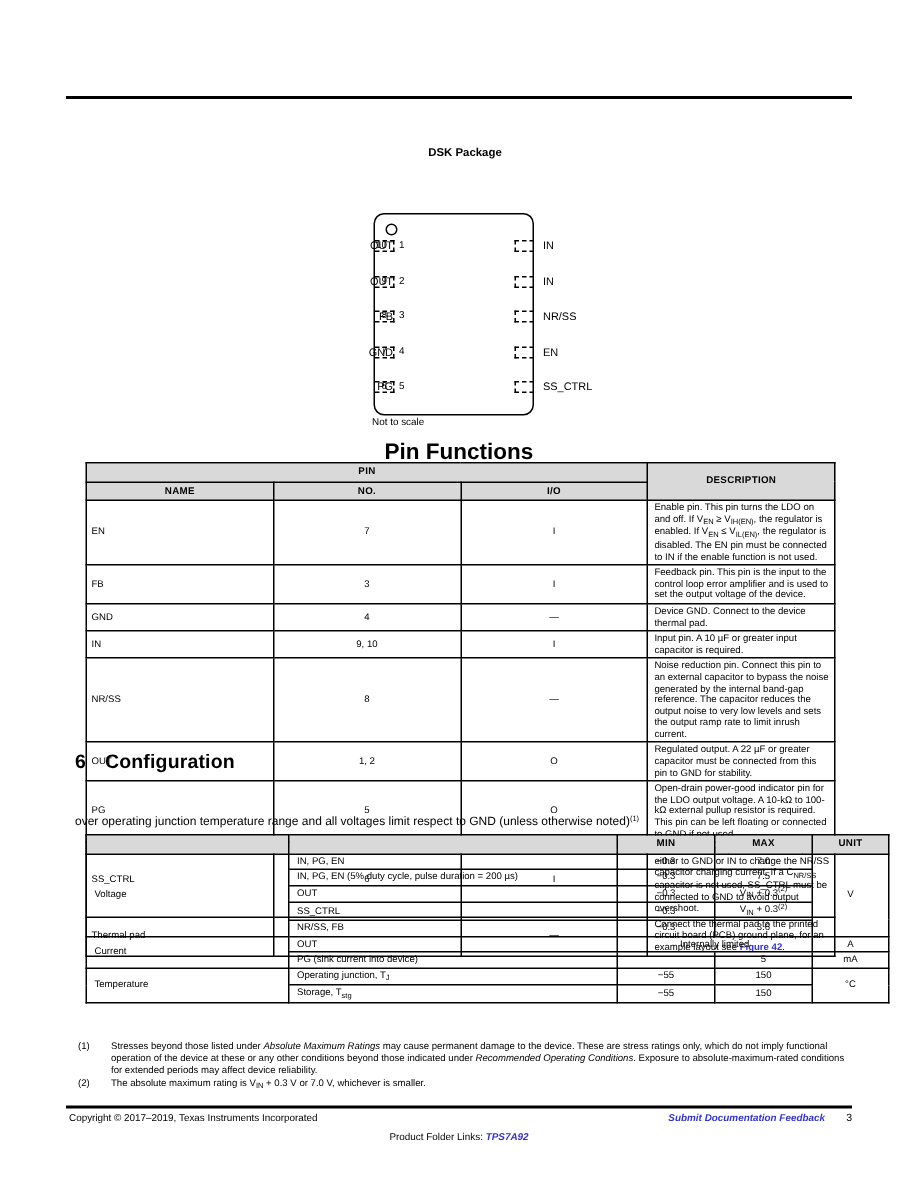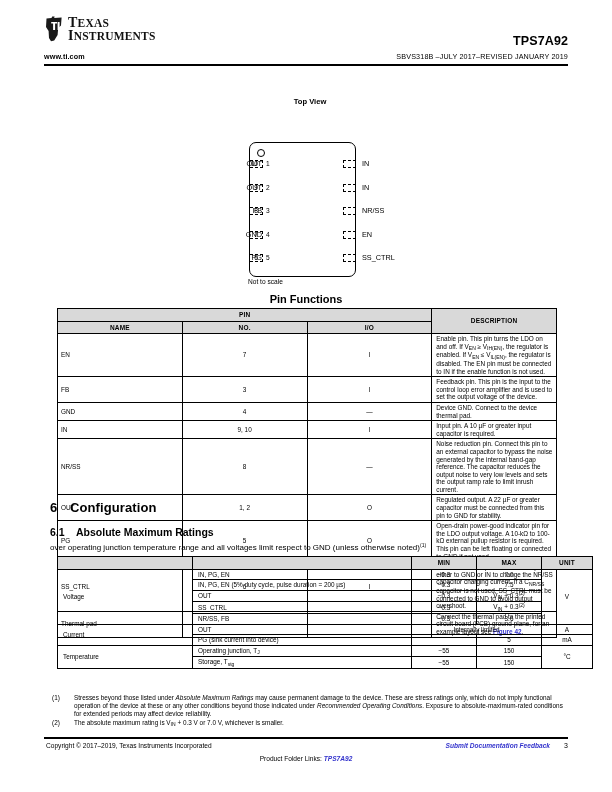--- a/index.html
+++ b/index.html
@@ -206,21 +206,21 @@
   sup { font-size: 5px; vertical-align: baseline; position: relative; top: -2.6px; }
   .lnk { color: #3333cc; text-decoration: none; font-weight: bold; }
   i { font-style: italic; }
 
   
   .pf-title {
     position: absolute;
     left: 50px; top: 293px;
     width: 512px;
     text-align: center;
-    font-size: 11px;
+    font-size: 15px;
     font-weight: bold;
   }
   .pf-table {
     position: absolute;
     left: 57px; top: 308px;
     width: 500px;
   }
   .pf-table .c-name { width: 80px; }
   .pf-table .c-no   { width: 38px; text-align:center; }
   .pf-table .c-io   { width: 20px; text-align:center; }
@@ -287,42 +287,25 @@
     text-align: center;
     font-size: 6.6px;
   }
   .ftr-prod .lnk { font-style: italic; }
 </style>
 </head>
 <body>
 
 <div class="page">
 
-  <div class="hdr">
-    <div class="ti-logo">
-      <svg class="ti-mark" viewBox="0 0 20 26">
-        <path d="M2.5 2.5 L7.5 2.0 L8.2 0.6 L10.6 0.6 L10.2 2.0 L17.6 1.6 L17.0 9.5
-                 L14.2 12.0 L13.6 19.0 L10.2 24.6 L7.0 25.2 L5.0 22.0 L4.6 15.0 L2.0 11.0 Z" fill="#1a1a1a"></path>
-        <path d="M7.2 6.0 L13.0 6.0 L13.0 7.6 L11.1 7.6 L11.1 14.0 L9.1 14.0 L9.1 7.6 L7.2 7.6 Z" fill="#ffffff"></path>
-        <path d="M13.6 6.0 L15.6 6.0 L15.6 14.0 L13.6 14.0 Z" fill="#ffffff"></path>
-      </svg>
-      <div class="ti-words">
-        <span class="ti-w1"><span class="cap">T</span>EXAS</span>
-        <span class="ti-w2"><span class="cap">I</span>NSTRUMENTS</span>
-      </div>
-    </div>
-    <div class="part-no">TPS7A92</div>
-    <div class="site">www.ti.com</div>
-    <div class="doc-id">SBVS318B –JULY 2017–REVISED JANUARY 2019</div>
-  </div>
   <div class="hdr-rule"></div>
 
 
   <div class="pkg-title">
-    <div>Top View</div>
+    <div>DSK Package</div>
   </div>
 
   <div class="pkg-wrap">
     <div class="pkg-body"></div>
     <div class="pin1-dot"></div>
     <div id="pins-layer">
         <div class="lead left" style="top:22px"></div>
         <div class="pinnum l" style="top:22px">1</div>
         <div class="pinlbl l" style="top:22px">OUT</div>
         <div class="lead left" style="top:45.5px"></div>
@@ -423,23 +406,20 @@
           <td class="c-no"></td>
           <td class="c-io">—</td>
           <td class="c-desc">Connect the thermal pad to the printed circuit board (PCB) ground plane, for an example layout see <a class="lnk" href="#">Figure 42</a>.</td>
         </tr>
       </tbody>
   </table>
 
   <div class="h1 sec6">
     <span class="num">6</span><span>Configuration</span>
   </div>
-  <div class="h2 sec61">
-    <span class="num">6.1</span><span>Absolute Maximum Ratings</span>
-  </div>
   <div class="cond-line"><span>over operating junction temperature range and all voltages limit respect to GND (unless otherwise noted)</span><sup>(1)</sup></div>
 
   <table class="am-table">
     <thead>
       <tr>
         <th class="c-grp"></th>
         <th class="c-par"></th>
         <th class="c-min">MIN</th>
         <th class="c-max">MAX</th>
         <th class="c-unit">UNIT</th>

